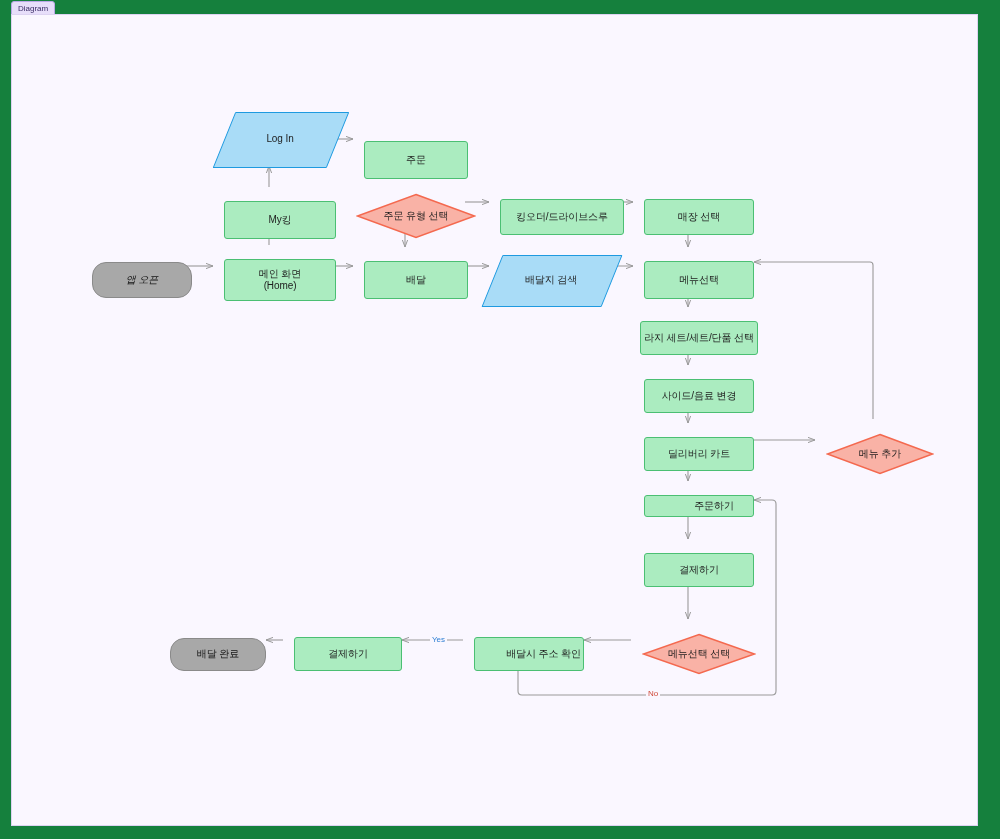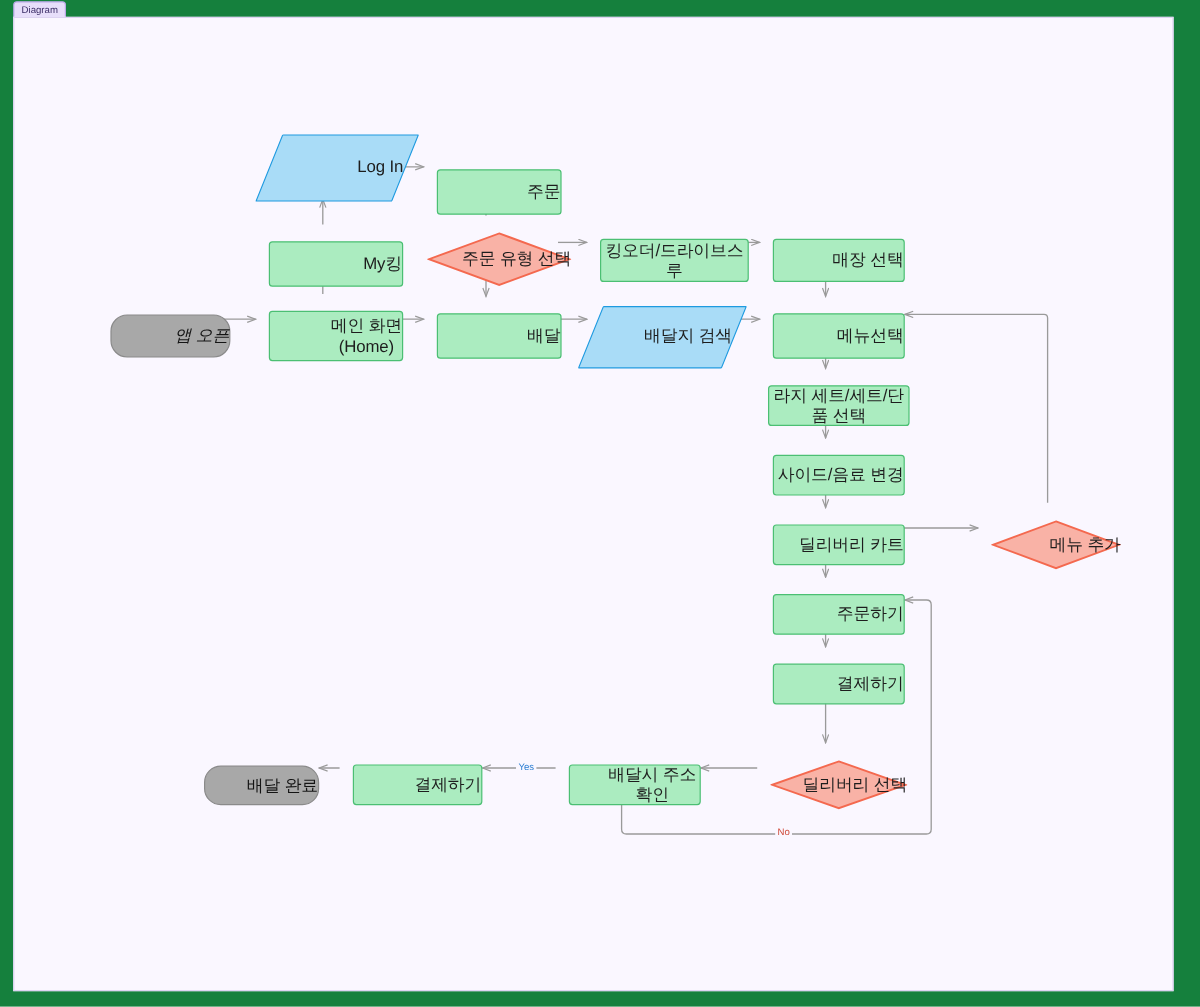--- a/index.html
+++ b/index.html
@@ -62,23 +62,23 @@
     width: 967px;
     height: 812px;
     overflow: visible;
   }
   
   .node {
     position: absolute;
     box-sizing: border-box;
     display: flex;
     align-items: center;
-    justify-content: flex-end;
+    justify-content: center;
     text-align: center;
-    font-size: 14px;
+    font-size: 10px;
     color: #1d1d1d;
     line-height: 1.25;
     letter-spacing: -0.1px;
   }
   .node .node-label { pointer-events: none; white-space: pre-line; }
 
   .node.process {
     background: #abecc0;
     border: 1.4px solid #4bbf73;
     border-radius: 3px;
@@ -260,33 +260,33 @@
         <span class="node-label">딜리버리 카트</span>
       </div>
 
       <div class="node decision" style="left:814px; top:418px; width:108px; height:42px;">
         <svg class="dia" viewBox="0 0 108 42" preserveAspectRatio="none">
           <polygon points="54,1.5 106.5,21 54,40.5 1.5,21" fill="#f9b2a6" stroke="#f4694f" stroke-width="1.6"></polygon>
         </svg>
         <span class="node-label">메뉴 추가</span>
       </div>
 
-      <div class="node process" style="left:632px; top:480px; width:110px; height:34px;padding-left:30px;">
+      <div class="node process" style="left:632px; top:480px; width:110px; height:22px;padding-left:30px;">
         <span class="node-label">주문하기</span>
       </div>
 
       <div class="node process" style="left:632px; top:538px; width:110px; height:34px;">
         <span class="node-label">결제하기</span>
       </div>
 
       <div class="node decision" style="left:630px; top:618px; width:114px; height:42px;">
         <svg class="dia" viewBox="0 0 114 42" preserveAspectRatio="none">
           <polygon points="57,1.5 112.5,21 57,40.5 1.5,21" fill="#f9b2a6" stroke="#f4694f" stroke-width="1.6"></polygon>
         </svg>
-        <span class="node-label">딜리버리 선택</span>
+        <span class="node-label">메뉴선택 선택</span>
       </div>
 
       <div class="node process" style="left:462px; top:622px; width:110px; height:34px;padding-left:29px;">
         <span class="node-label">배달시 주소 확인</span>
       </div>
 
       <div class="node process" style="left:282px; top:622px; width:108px; height:34px;">
         <span class="node-label">결제하기</span>
       </div>
 

